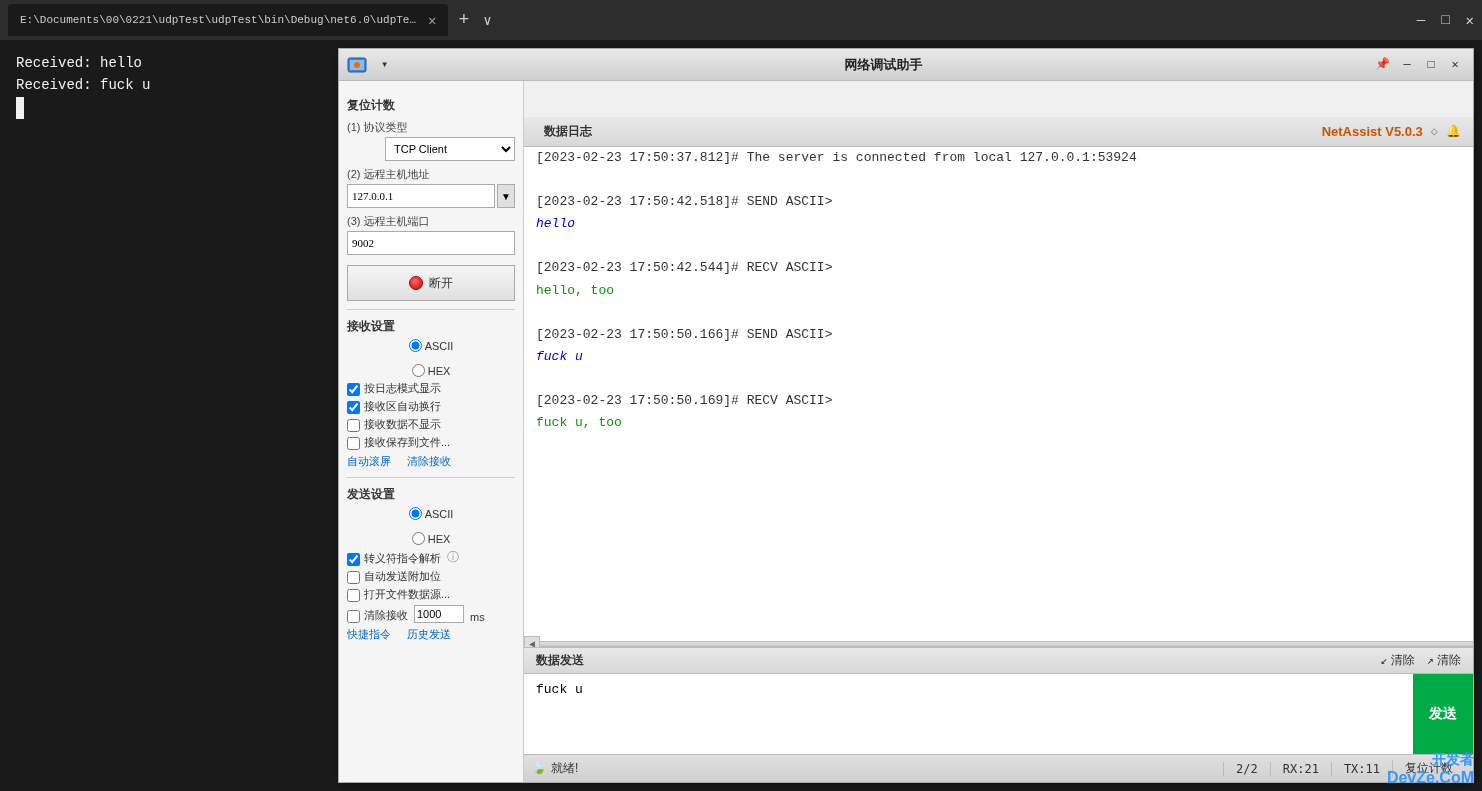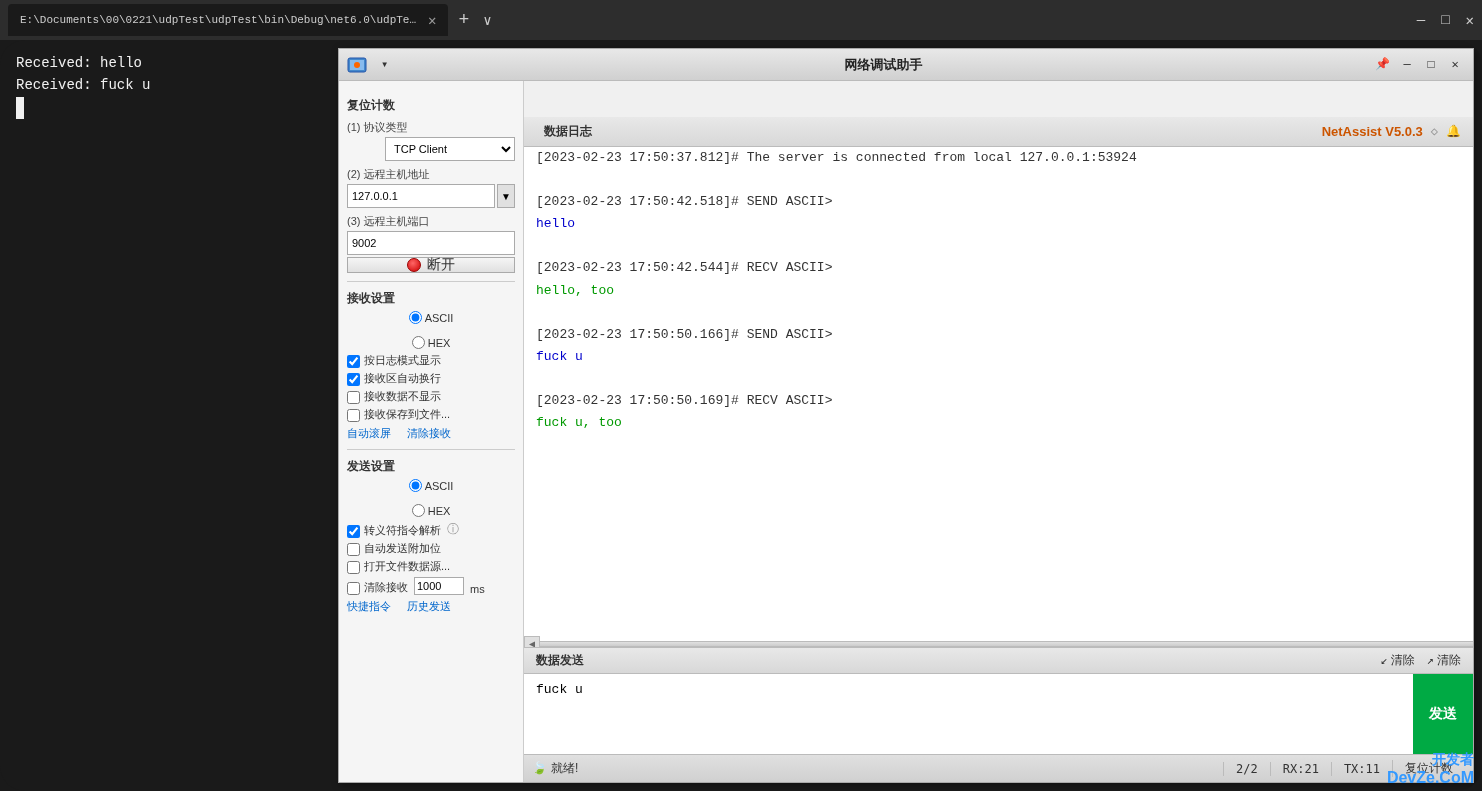--- a/index.html
+++ b/index.html
@@ -177,35 +177,36 @@
       padding: 0 4px;
     }
 
     .form-input {
       width: 100%;
       height: 24px;
       font-size: 11px;
       border: 1px solid #aaa;
       background: white;
       padding: 1px 4px;
+      font-family: Liberation Serif, serif;
     }
 
     .connect-btn {
       width: 100%;
-      height: 16px;
+      height: 36px;
       background: linear-gradient(to bottom, #f5f5f5, #e0e0e0);
       border: 1px solid #aaa;
       cursor: pointer;
-      font-size: 14px;
+      font-size: 12px;
       color: #333;
       display: flex;
       align-items: center;
       justify-content: center;
       gap: 6px;
-      margin-top: 2px;
+      margin-top: 10px;
       font-family: 'Microsoft YaHei', sans-serif;
     }
     .red-dot {
       width: 14px;
       height: 14px;
       background: radial-gradient(circle at 40% 35%, #ff6666, #cc0000);
       border-radius: 50%;
       border: 1px solid #990000;
     }
 
@@ -281,21 +282,21 @@
       flex: 1;
       background: white;
       overflow-y: scroll;
       padding: 0 12px;
       font-family: 'Courier New', monospace;
       font-size: 13px;
       line-height: 1.7;
     }
 
     .log-entry { color: #333; }
-    .log-send { color: #0000cc; }
+    .log-send { color: #0000cc; font-style: italic; }
     .log-recv { color: #009900; }
 
     
     .data-log-content::-webkit-scrollbar { width: 16px; }
     .data-log-content::-webkit-scrollbar-track { background: #f0f0f0; border-left: 1px solid #ddd; }
     .data-log-content::-webkit-scrollbar-thumb { background: #cc6600; border: 1px solid #aa4400; }
 
     
     .splitter-h {
       height: 6px;

